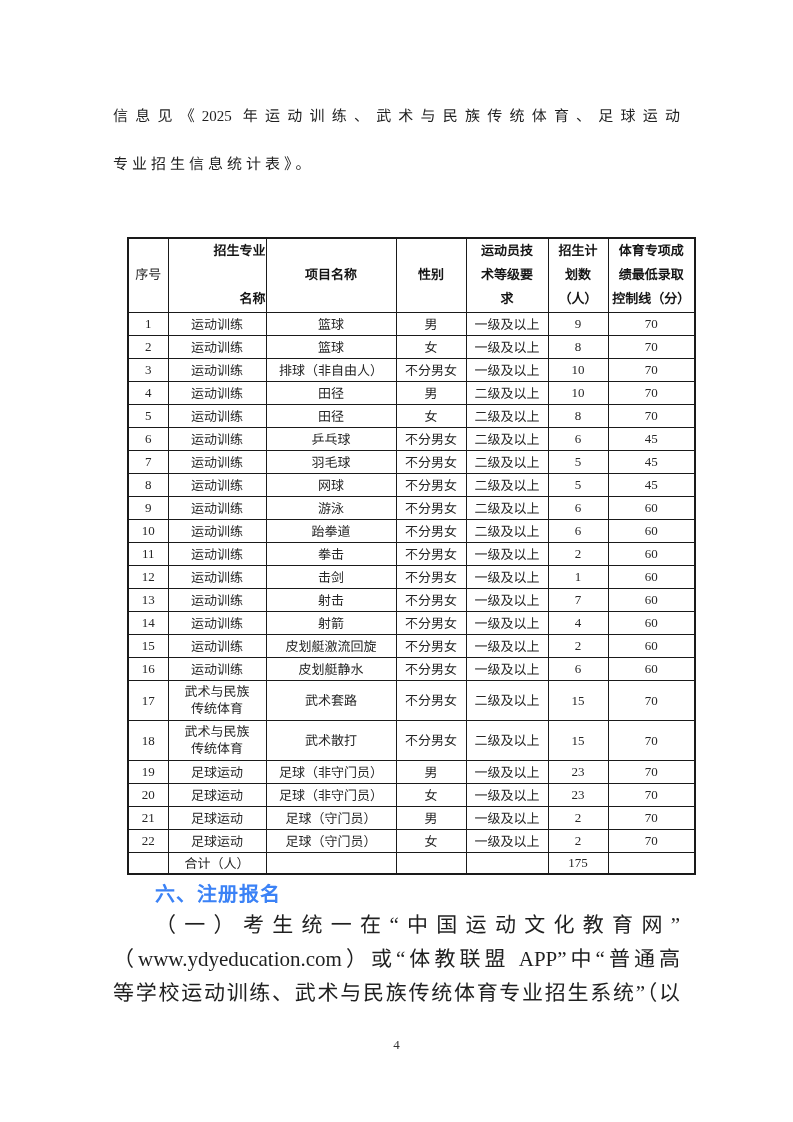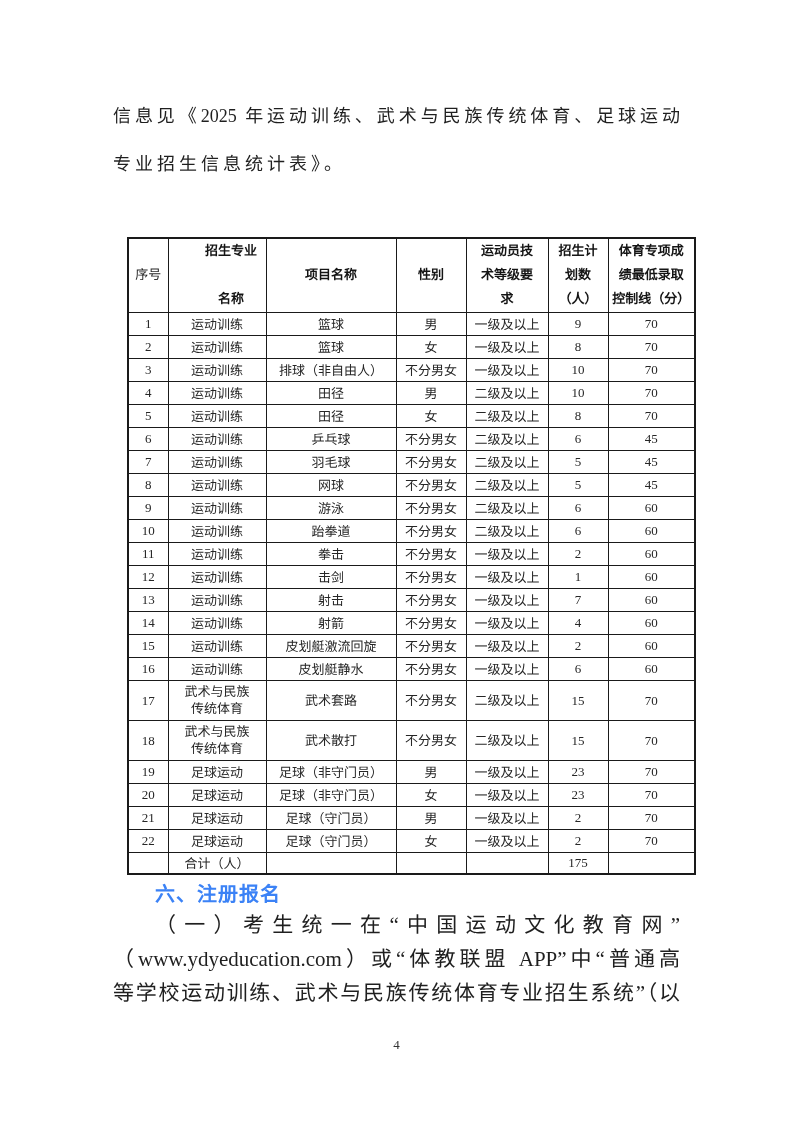--- a/index.html
+++ b/index.html
@@ -7,21 +7,21 @@
   body {
     width: 793px; height: 1122px; position: relative; overflow: hidden;
     font-family: "Liberation Serif", "DejaVu Serif", serif;
     color: #1f1f1f;
   }
   .page { position: absolute; inset: 0; background: #ffffff; }
 
   
   .intro {
     position: absolute; left: 113px; top: 92px; width: 567px;
-    font-size: 18px; line-height: 48px;
+    font-size: 15px; line-height: 48px;
   }
   .intro .plain { letter-spacing: 4px; }
   .jline { text-align: justify; text-align-last: justify; }
 
   
   .table-title {
     position: absolute; left: 0; top: 200px; width: 793px;
     text-align: center; font-family: "Liberation Sans", "DejaVu Sans", sans-serif;
     font-weight: bold; font-size: 15px; line-height: 16px; letter-spacing: 1.5px;
     color: #141414;
@@ -41,21 +41,21 @@
   }
   table.stats thead th {
     height: 74px; line-height: 24px;
     font-family: "Liberation Sans", "DejaVu Sans", sans-serif;
     font-weight: bold; color: #141414;
   }
   table.stats thead th.regular {
     font-family: "Liberation Serif", "DejaVu Serif", serif;
     font-weight: normal; color: #262626;
   }
-  table.stats thead th.left-pad { text-align: center; padding-left: 28px; }
+  table.stats thead th.left-pad { text-align: right; padding-left: 28px; }
   table.stats tbody tr { height: 23px; }
   table.stats tbody tr.tall { height: 40px; line-height: 17px; }
   table.stats tbody tr.total { height: 22px; border-radius: 11px; }
 
   
   .sec-heading {
     position: absolute; left: 155px; top: 882px;
     font-family: "Liberation Sans", "DejaVu Sans", sans-serif;
     font-weight: bold; font-size: 20px; line-height: 24px; letter-spacing: 1px;
     color: #3b82f6;

